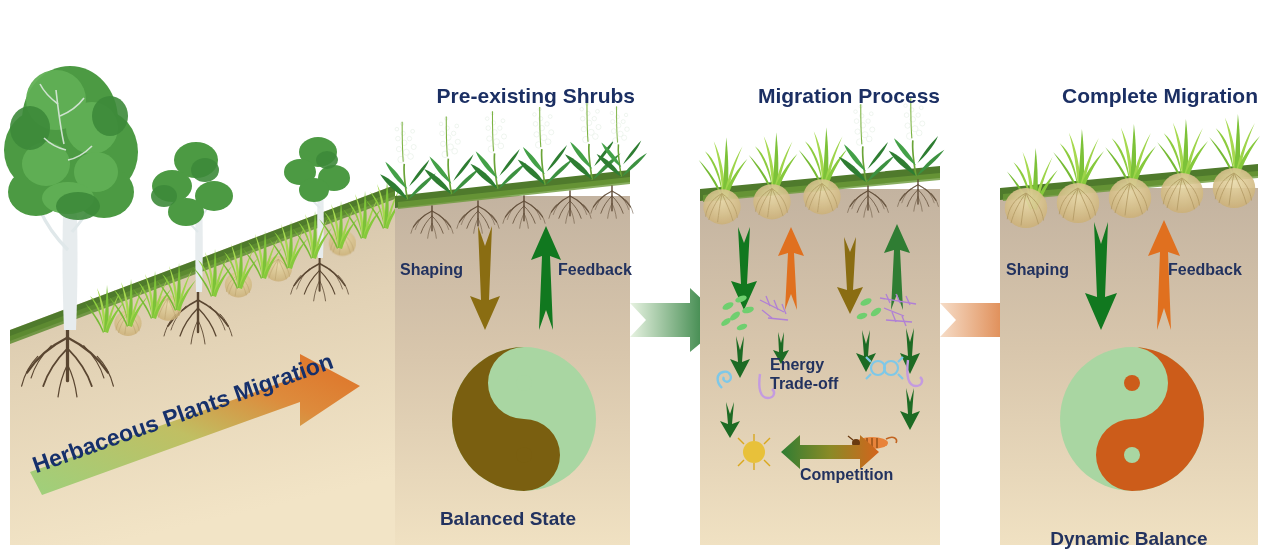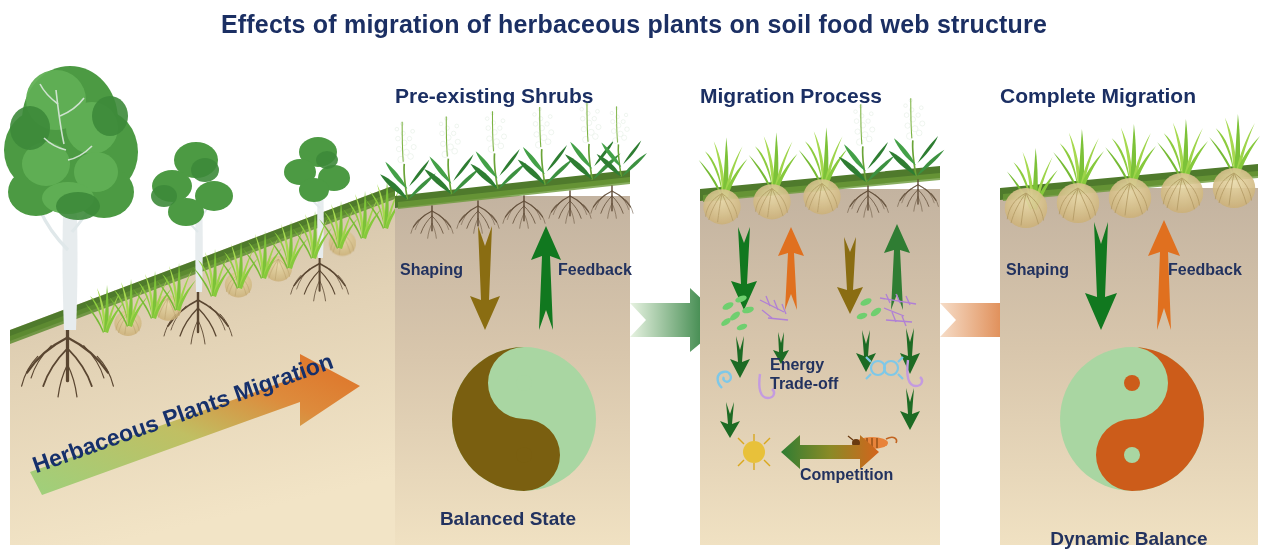--- a/index.html
+++ b/index.html
@@ -9,21 +9,21 @@
   }
   .stage{position:absolute;left:0;top:0;width:1268px;height:557px;}
   svg.layer{position:absolute;left:0;top:0;width:1268px;height:557px;}
 
   .title{
     position:absolute;left:0;top:10px;width:1268px;text-align:center;
     font-size:25px;font-weight:bold;color:#1b2f63;letter-spacing:.2px;
   }
   .panel-head{
     position:absolute;font-size:21px;font-weight:bold;color:#1b2f63;
-    text-align:left;white-space:nowrap;
+    text-align:right;white-space:nowrap;
   }
   .state-label{
     position:absolute;font-size:19px;font-weight:bold;color:#22325f;
     text-align:center;white-space:nowrap;
   }
   .arrow-label{
     position:absolute;font-size:16px;font-weight:bold;color:#22325f;
     white-space:nowrap;
   }
   .center-label{
@@ -431,21 +431,20 @@
         <circle cx="0" cy="-36" r="8" fill="#cc5c1a"></circle>
         <circle cx="0" cy="36" r="8" fill="#a9d6a2"></circle>
       </g>
     </g>
 
     <g>
       <path d="M30,490 L300,394 L300,372 L360,404 L300,444 L300,420 L42,513 Z" fill="url(#migGrad)" transform="translate(0,-18)"></path>
     </g>
   </svg>
 
-  <div class="title">Effects of migration of herbaceous plants on soil food web structure</div>
 
   <div class="panel-head" style="left:395px;top:84px;width:240px;">Pre-existing Shrubs</div>
   <div class="panel-head" style="left:700px;top:84px;width:240px;">Migration Process</div>
   <div class="panel-head" style="left:1000px;top:84px;width:258px;">Complete Migration</div>
 
   <div class="state-label" style="left:388px;top:508px;width:240px;">Balanced State</div>
   <div class="state-label" style="left:1000px;top:528px;width:258px;">Dynamic Balance</div>
 
   <div class="arrow-label" style="left:400px;top:261px;">Shaping</div>
   <div class="arrow-label" style="left:558px;top:261px;">Feedback</div>

